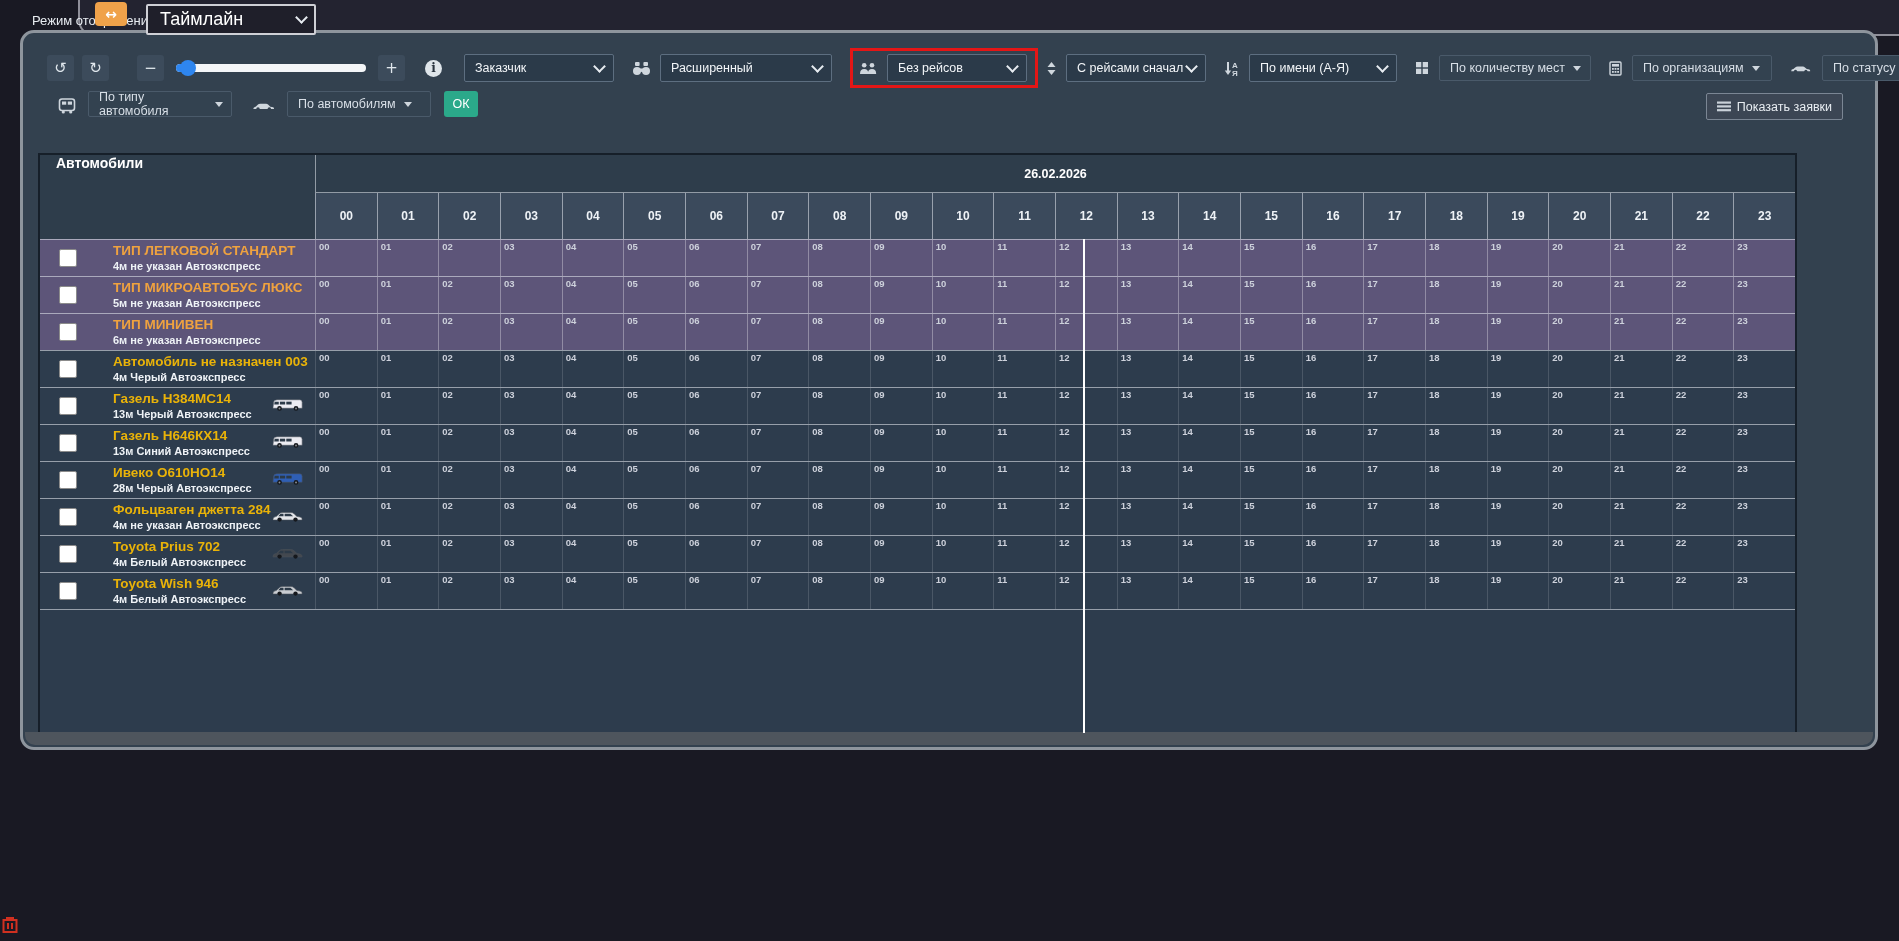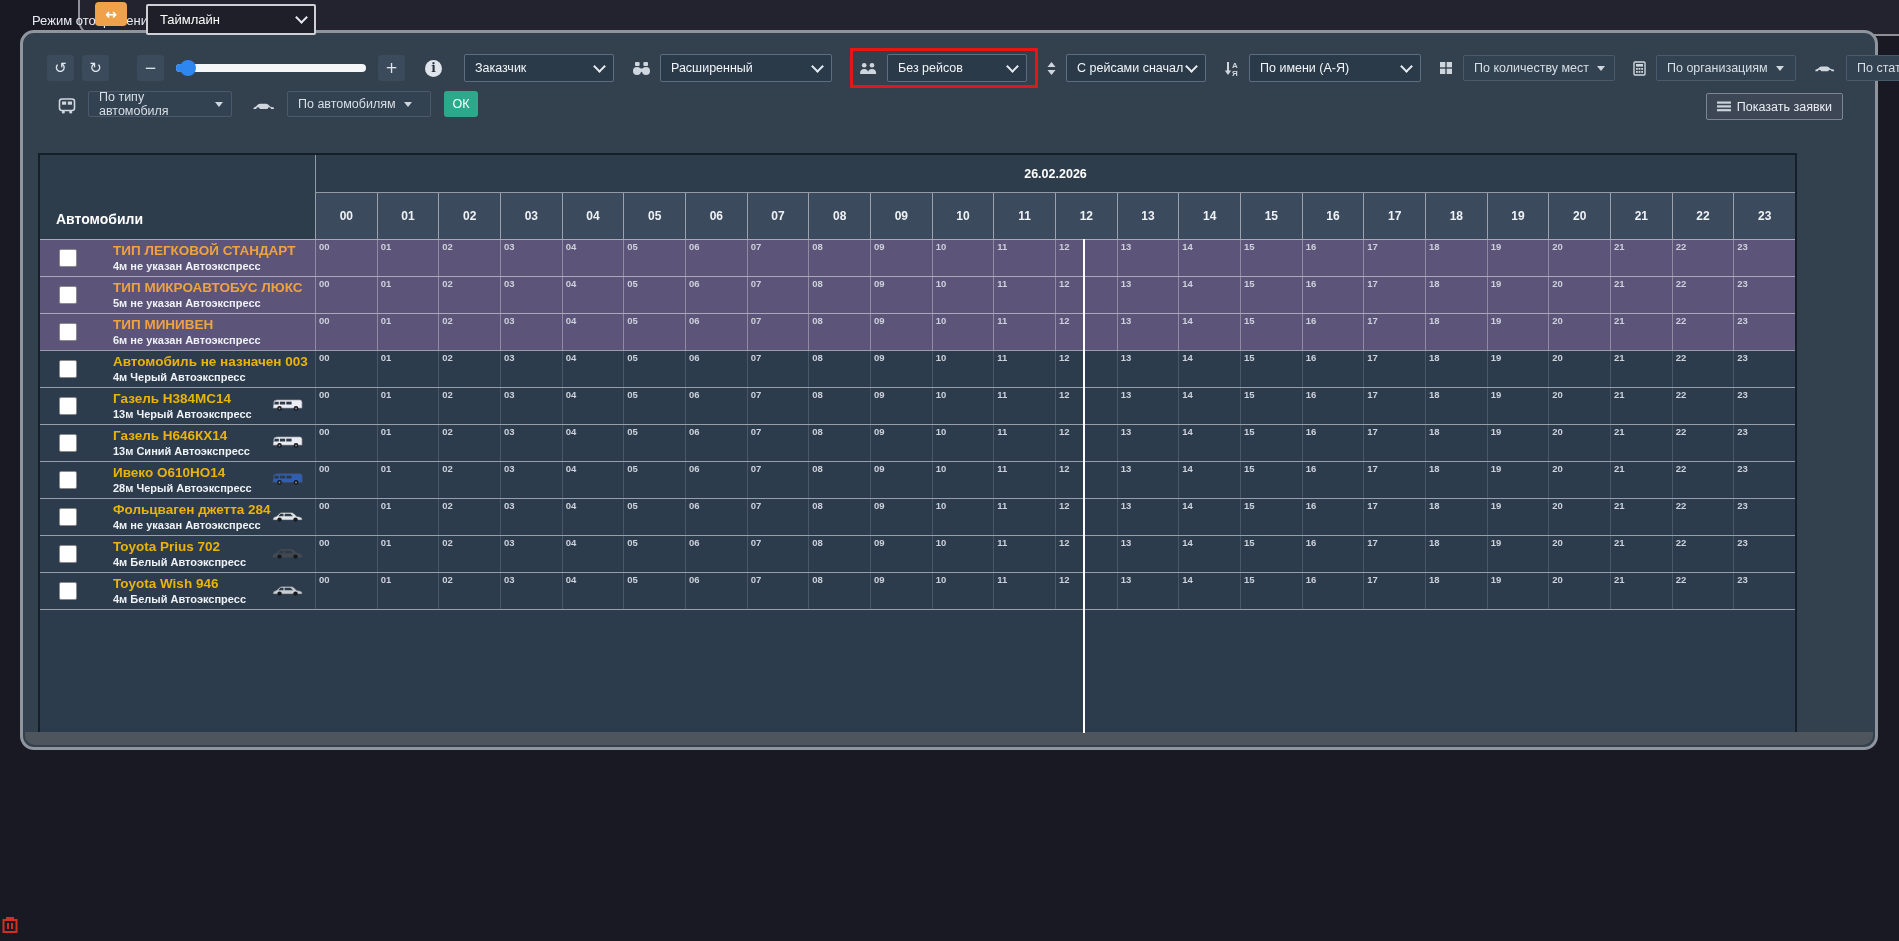--- a/index.html
+++ b/index.html
@@ -9,21 +9,21 @@
 
   
   .top-strip{position:absolute;left:78px;top:-22px;right:-16px;height:54px;
     background:#232330;border:2px solid #8f8f99;border-radius:16px;}
   .resize-btn{position:absolute;left:95px;top:2px;width:32px;height:24px;background:#f0a24a;
     border-radius:4px;display:flex;align-items:center;justify-content:center;
     color:#fff;font-size:14px;font-weight:bold;z-index:3;}
   .mode-label{position:absolute;left:32px;top:13px;font-size:13px;color:#e8ecf1;z-index:3;}
   .mode-select{position:absolute;left:146px;top:4px;width:146px;height:27px;background:#1f1f2a;
     border:2px solid #cfd0d6;border-radius:2px;display:flex;align-items:center;z-index:3;
-    padding:0 8px 0 12px;font-size:13px;color:#fff;}
+    padding:0 8px 0 12px;font-size:18px;color:#fff;}
   .mode-select .chev{margin-left:auto;}
 
   .chev{width:7px;height:7px;border-right:2px solid #e6ebf0;border-bottom:2px solid #e6ebf0;
     transform:rotate(45deg);margin-top:-4px;flex:none;}
   .tri{width:0;height:0;border-left:4px solid transparent;border-right:4px solid transparent;
     border-top:5px solid #cfd6dd;flex:none;margin-left:8px;}
 
   
   .panel{position:absolute;left:20px;top:30px;width:1852px;height:714px;background:#33414f;
     border:3px solid #8e959d;border-radius:14px;z-index:2;}
@@ -50,21 +50,21 @@
   .hl-box{display:flex;align-items:center;border:3px solid #e41616;padding:3px 8px 3px 6px;gap:9px;flex:none;}
   .ok-btn{width:34px;height:26px;background:#2ba98a;border-radius:3px;color:#fff;font-size:12.5px;
     display:flex;align-items:center;justify-content:center;flex:none;}
   .show-req{position:absolute;right:32px;top:60px;height:25px;background:#3c4654;border:1px solid #7b8694;
     border-radius:2px;display:flex;align-items:center;gap:6px;padding:0 10px;font-size:12.5px;color:#e8edf2;}
 
   
   .ttable{position:absolute;left:15px;top:120px;width:1755px;height:578px;
     border:2px solid #161f29;box-sizing:content-box;background:#2d3c4d;}
   .t-header{display:flex;height:84px;background:#2e3d4b;}
-  .veh-header{width:275px;flex:none;display:flex;align-items:flex-end;padding:0 0 12px 16px;
+  .veh-header{width:275px;flex:none;display:flex;padding:0 0 12px 16px;
     font-size:14px;font-weight:bold;box-sizing:border-box;}
   .t-header-right{flex:1;display:flex;flex-direction:column;}
   .date-row{height:38px;border-left:1px solid rgba(230,233,240,.55);border-bottom:1px solid rgba(230,233,240,.55);
     display:flex;align-items:center;justify-content:center;font-size:12.5px;font-weight:bold;box-sizing:border-box;}
   .hour-row{height:46px;display:grid;grid-template-columns:repeat(24,1fr);}
   .h-cell{background:#3b4a5c;border-left:1px solid rgba(230,233,240,.55);display:flex;align-items:center;
     justify-content:center;font-size:12px;font-weight:bold;color:#eef2f6;box-sizing:border-box;}
 
   .t-row{display:grid;grid-template-columns:275px repeat(24,1fr);height:37px;
     border-top:1px solid rgba(222,225,234,.6);background:#2d3c4d;box-sizing:border-box;}
@@ -172,21 +172,21 @@
     <span class="ico" style="margin-left:18px">
       <svg width="16" height="15" viewBox="0 0 16 15">
           <g fill="#d0d7de">
             <rect x="3" y="1" width="2" height="9"></rect>
             <path d="M4 14 L7.2 9.5 L0.8 9.5 Z"></path>
             <text x="8" y="7" font-size="8" font-weight="bold" fill="#d0d7de" font-family="Liberation Sans,sans-serif">A</text>
             <text x="8" y="14.5" font-size="8" font-weight="bold" fill="#d0d7de" font-family="Liberation Sans,sans-serif">Я</text>
           </g>
         </svg>
     </span>
-    <div class="sel" style="margin-left:9px;width:172px">
+    <div class="sel" style="margin-left:9px;width:148px">
       <span>По имени (А-Я)</span>
         <span class="chev"></span>
     </div>
 
     <span class="ico" style="margin-left:18px">
       <svg width="14" height="14" viewBox="0 0 14 14">
           <g fill="#cfd6dd">
             <rect x="1" y="1" width="5.3" height="5.3"></rect>
             <rect x="7.7" y="1" width="5.3" height="5.3"></rect>
             <rect x="1" y="7.7" width="5.3" height="5.3"></rect>

